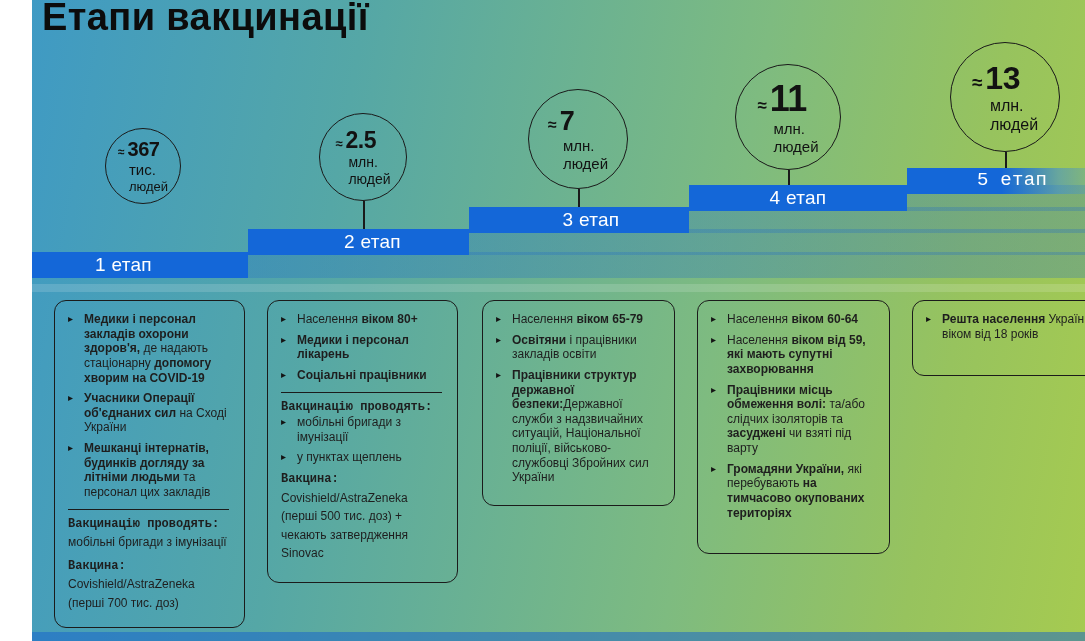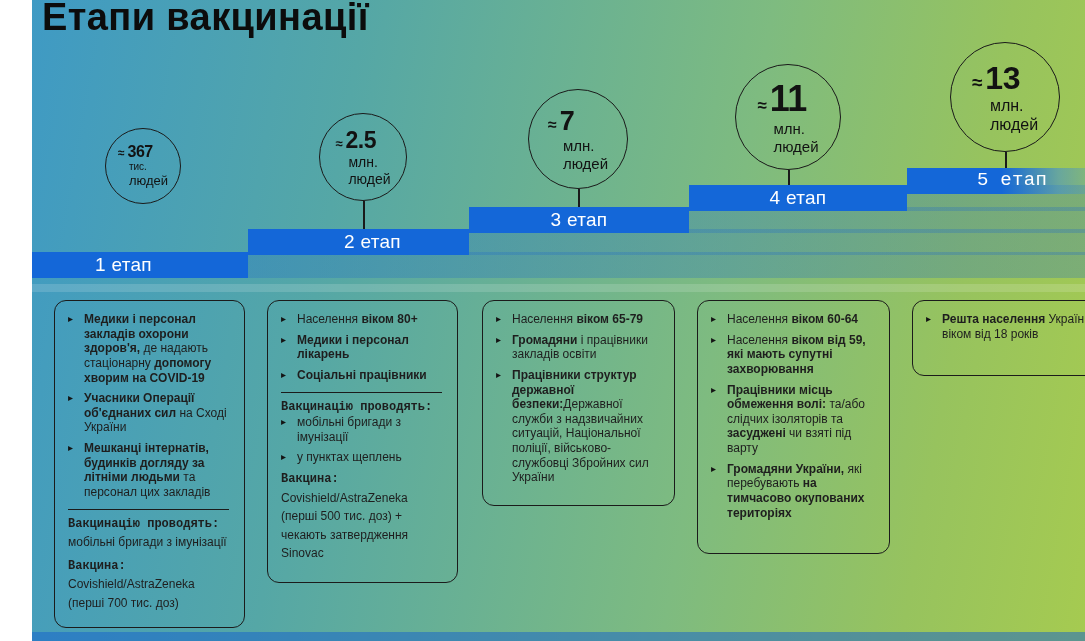--- a/index.html
+++ b/index.html
@@ -53,23 +53,23 @@
 <div class="canvas">
   <h1 class="title">Етапи вакцинації</h1>
   <div id="stages">
       <div class="bar" style="left: 0px; top: 252px; height: 26px; background: linear-gradient(90deg, rgb(20, 103, 216) 0px, rgb(20, 103, 216) 216px, rgba(30, 105, 200, 0.28) 216px, rgba(30, 105, 200, 0.28) 100%);">
         <div class="lbl" style="left: 0px; width: 183px;">1 етап</div>
       </div>
       <div class="circle" style="left: 73px; top: 128px; width: 76px; height: 76px;">
         <div class="cinner">
           <div class="crow">
             <span class="approx" style="font-size: 12px;">≈</span>
-            <span class="num" style="font-size: 16px;">367</span>
-          </div>
-          <div class="cunit" style="font-size: 10px; margin-left: 11px;">тис.</div>
+            <span class="num" style="font-size: 20px;">367</span>
+          </div>
+          <div class="cunit" style="font-size: 15px; margin-left: 11px;">тис.</div>
           <div class="cunit" style="font-size: 13px; margin-left: 11px;">людей</div>
         </div>
       </div>
       <div class="box" style="left: 22px; top: 300px; width: 191px; min-height: 328px;">
         <div class="bullet">
           <span class="bmark">▸</span>
           <div class="btext"><span class="b">Медики і персонал закладів охорони здоров'я,</span><span class="r"> де надають стаціонарну </span><span class="b">допомогу хворим на COVID-19</span></div>
         </div>
         <div class="bullet">
           <span class="bmark">▸</span>
@@ -119,41 +119,41 @@
           <div class="btext"><span class="r">мобільні бригади з імунізації</span></div>
         </div>
         <div class="bullet">
           <span class="bmark">▸</span>
           <div class="btext"><span class="r">у пунктах щеплень</span></div>
         </div>
         <div class="heading">Вакцина:</div>
         <div class="loose">Covishield/AstraZeneka (перші 500 тис. доз) + чекають затвердження Sinovac</div>
       </div>
       <div class="bar" style="left: 437px; top: 207px; height: 26px; background: linear-gradient(90deg, rgb(20, 103, 216) 0px, rgb(20, 103, 216) 220px, rgba(30, 105, 200, 0.28) 220px, rgba(30, 105, 200, 0.28) 100%);">
-        <div class="lbl" style="left: 0px; width: 220px;">3 етап</div>
+        <div class="lbl" style="left: 12px; width: 220px;">3 етап</div>
       </div>
       <div class="circle" style="left: 496px; top: 89px; width: 100px; height: 100px;">
         <div class="cinner">
           <div class="crow">
             <span class="approx" style="font-size: 16px;">≈</span>
             <span class="num" style="font-size: 27px;">7</span>
           </div>
           <div class="cunit" style="font-size: 15px; margin-left: 15px;">млн.</div>
           <div class="cunit" style="font-size: 15px; margin-left: 15px;">людей</div>
         </div>
       </div>
       <div class="conn" style="left: 546px; top: 189px; height: 18px;"></div>
       <div class="box" style="left: 450px; top: 300px; width: 193px; min-height: 206px;">
         <div class="bullet">
           <span class="bmark">▸</span>
           <div class="btext"><span class="r">Населення </span><span class="b">віком 65-79</span></div>
         </div>
         <div class="bullet">
           <span class="bmark">▸</span>
-          <div class="btext"><span class="b">Громадяни</span><span class="r"> і працівники закладів освіти</span></div>
+          <div class="btext"><span class="b">Освітяни</span><span class="r"> і працівники закладів освіти</span></div>
         </div>
         <div class="bullet">
           <span class="bmark">▸</span>
           <div class="btext"><span class="b">Працівники структур державної безпеки:</span><span class="r">Державної служби з надзвичайних ситуацій, Національної поліції, військово-службовці Збройних сил України</span></div>
         </div>
       </div>
       <div class="bar" style="left: 657px; top: 185px; height: 26px; background: linear-gradient(90deg, rgb(20, 103, 216) 0px, rgb(20, 103, 216) 218px, rgba(30, 105, 200, 0.28) 218px, rgba(30, 105, 200, 0.28) 100%); text-decoration: underline;">
         <div class="lbl" style="left: 0px; width: 218px;">4 етап</div>
       </div>
       <div class="circle" style="left: 703px; top: 64px; width: 106px; height: 106px;">

